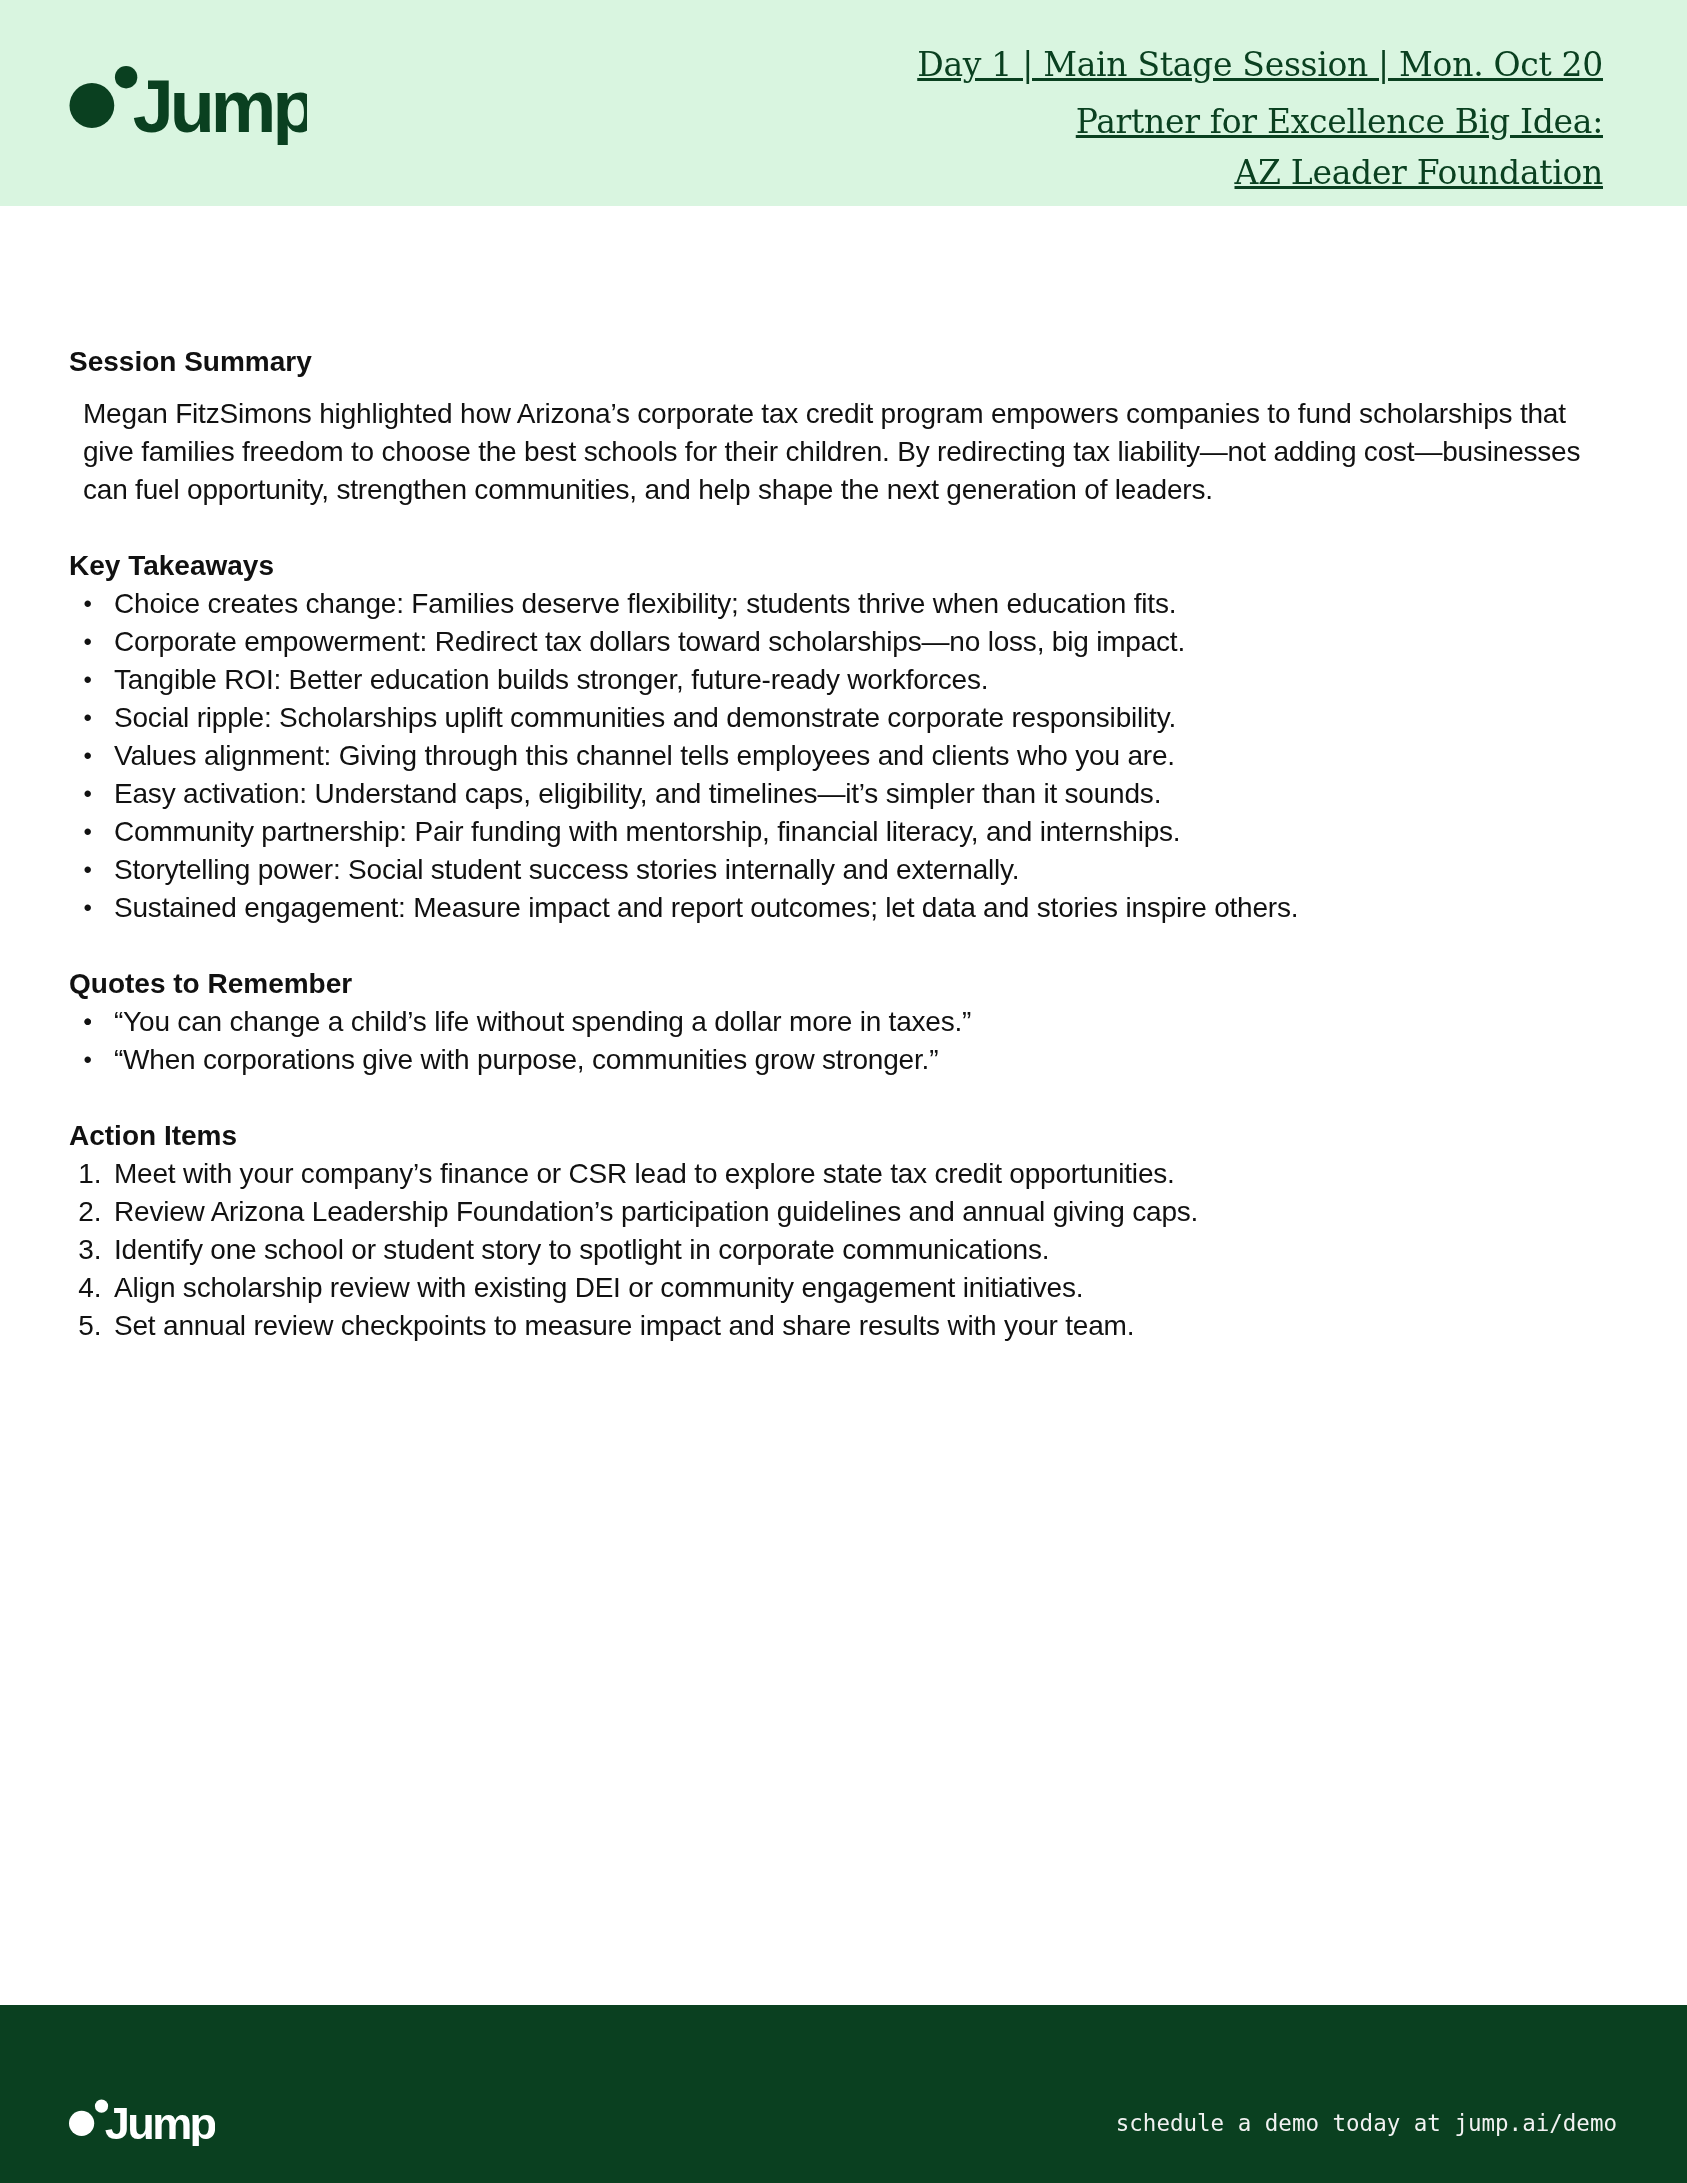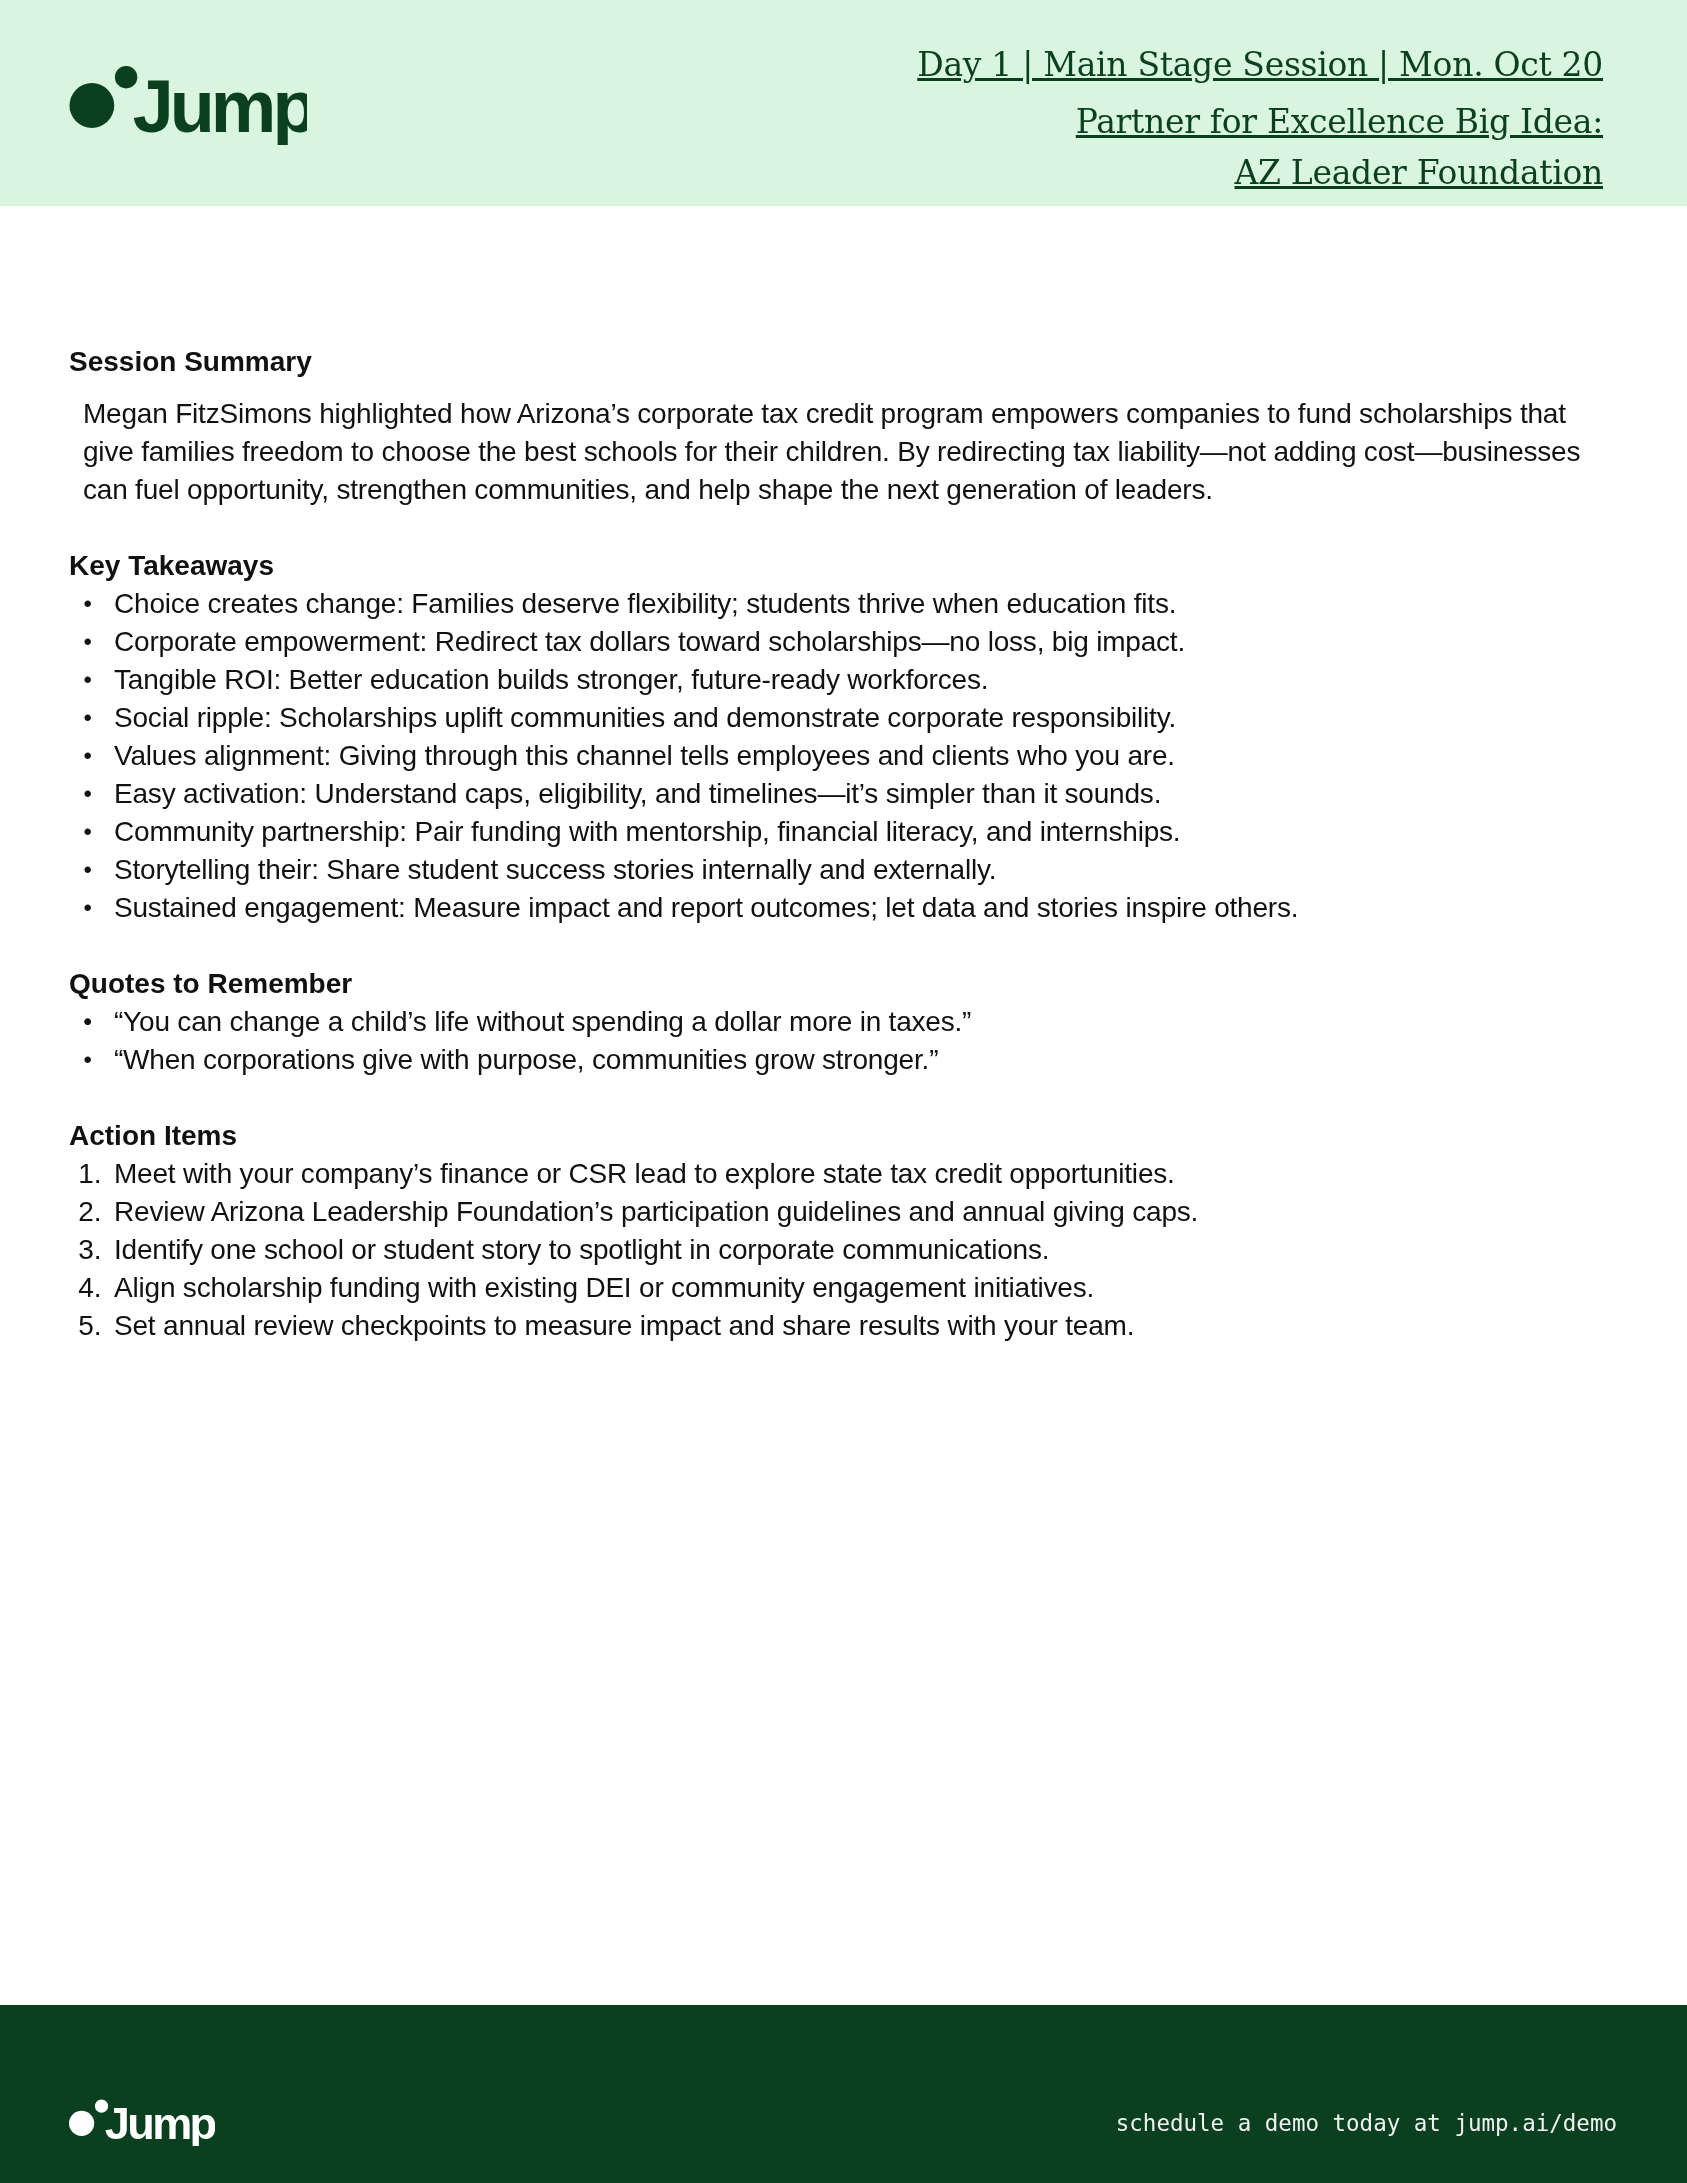--- a/index.html
+++ b/index.html
@@ -79,41 +79,41 @@
   <div class="section">
     <h2 class="section-title">Key Takeaways</h2>
     <ul class="bullets">
       <li><span class="marker">•</span><span>Choice creates change: Families deserve flexibility; students thrive when education fits.</span></li>
       <li><span class="marker">•</span><span>Corporate empowerment: Redirect tax dollars toward scholarships—no loss, big impact.</span></li>
       <li><span class="marker">•</span><span>Tangible ROI: Better education builds stronger, future-ready workforces.</span></li>
       <li><span class="marker">•</span><span>Social ripple: Scholarships uplift communities and demonstrate corporate responsibility.</span></li>
       <li><span class="marker">•</span><span>Values alignment: Giving through this channel tells employees and clients who you are.</span></li>
       <li><span class="marker">•</span><span>Easy activation: Understand caps, eligibility, and timelines—it’s simpler than it sounds.</span></li>
       <li><span class="marker">•</span><span>Community partnership: Pair funding with mentorship, financial literacy, and internships.</span></li>
-      <li><span class="marker">•</span><span>Storytelling their: Share student success stories internally and externally.</span></li>
+      <li><span class="marker">•</span><span>Storytelling power: Social student success stories internally and externally.</span></li>
       <li><span class="marker">•</span><span>Sustained engagement: Measure impact and report outcomes; let data and stories inspire others.</span></li>
     </ul>
   </div>
 
   <div class="section">
     <h2 class="section-title">Quotes to Remember</h2>
     <ul class="bullets">
       <li><span class="marker">•</span></li>
       <li><span class="marker">•</span><span>“You can change a child’s life without spending a dollar more in taxes.”</span></li>
       <li><span class="marker">•</span><span>“When corporations give with purpose, communities grow stronger.”</span></li>
     </ul>
   </div>
 
   <div class="section">
     <h2 class="section-title">Action Items</h2>
     <ol class="numbers">
       <li><span class="marker">1.</span><span>Meet with your company’s finance or CSR lead to explore state tax credit opportunities.</span></li>
       <li><span class="marker">2.</span><span>Review Arizona Leadership Foundation’s participation guidelines and annual giving caps.</span></li>
       <li><span class="marker">3.</span><span>Identify one school or student story to spotlight in corporate communications.</span></li>
-      <li><span class="marker">4.</span><span>Align scholarship funding with existing DEI or community engagement initiatives.</span></li>
+      <li><span class="marker">4.</span><span>Align scholarship review with existing DEI or community engagement initiatives.</span></li>
       <li><span class="marker">5.</span><span>Set annual review checkpoints to measure impact and share results with your team.</span></li>
     </ol>
   </div>
 </div>
 
 <div class="footer">
   <div class="logo">
     <svg width="146" height="48" viewBox="0 0 220 72">
       <circle cx="19" cy="38" r="19" fill="#ffffff"></circle>
       <circle cx="49" cy="12" r="10" fill="#ffffff"></circle>

